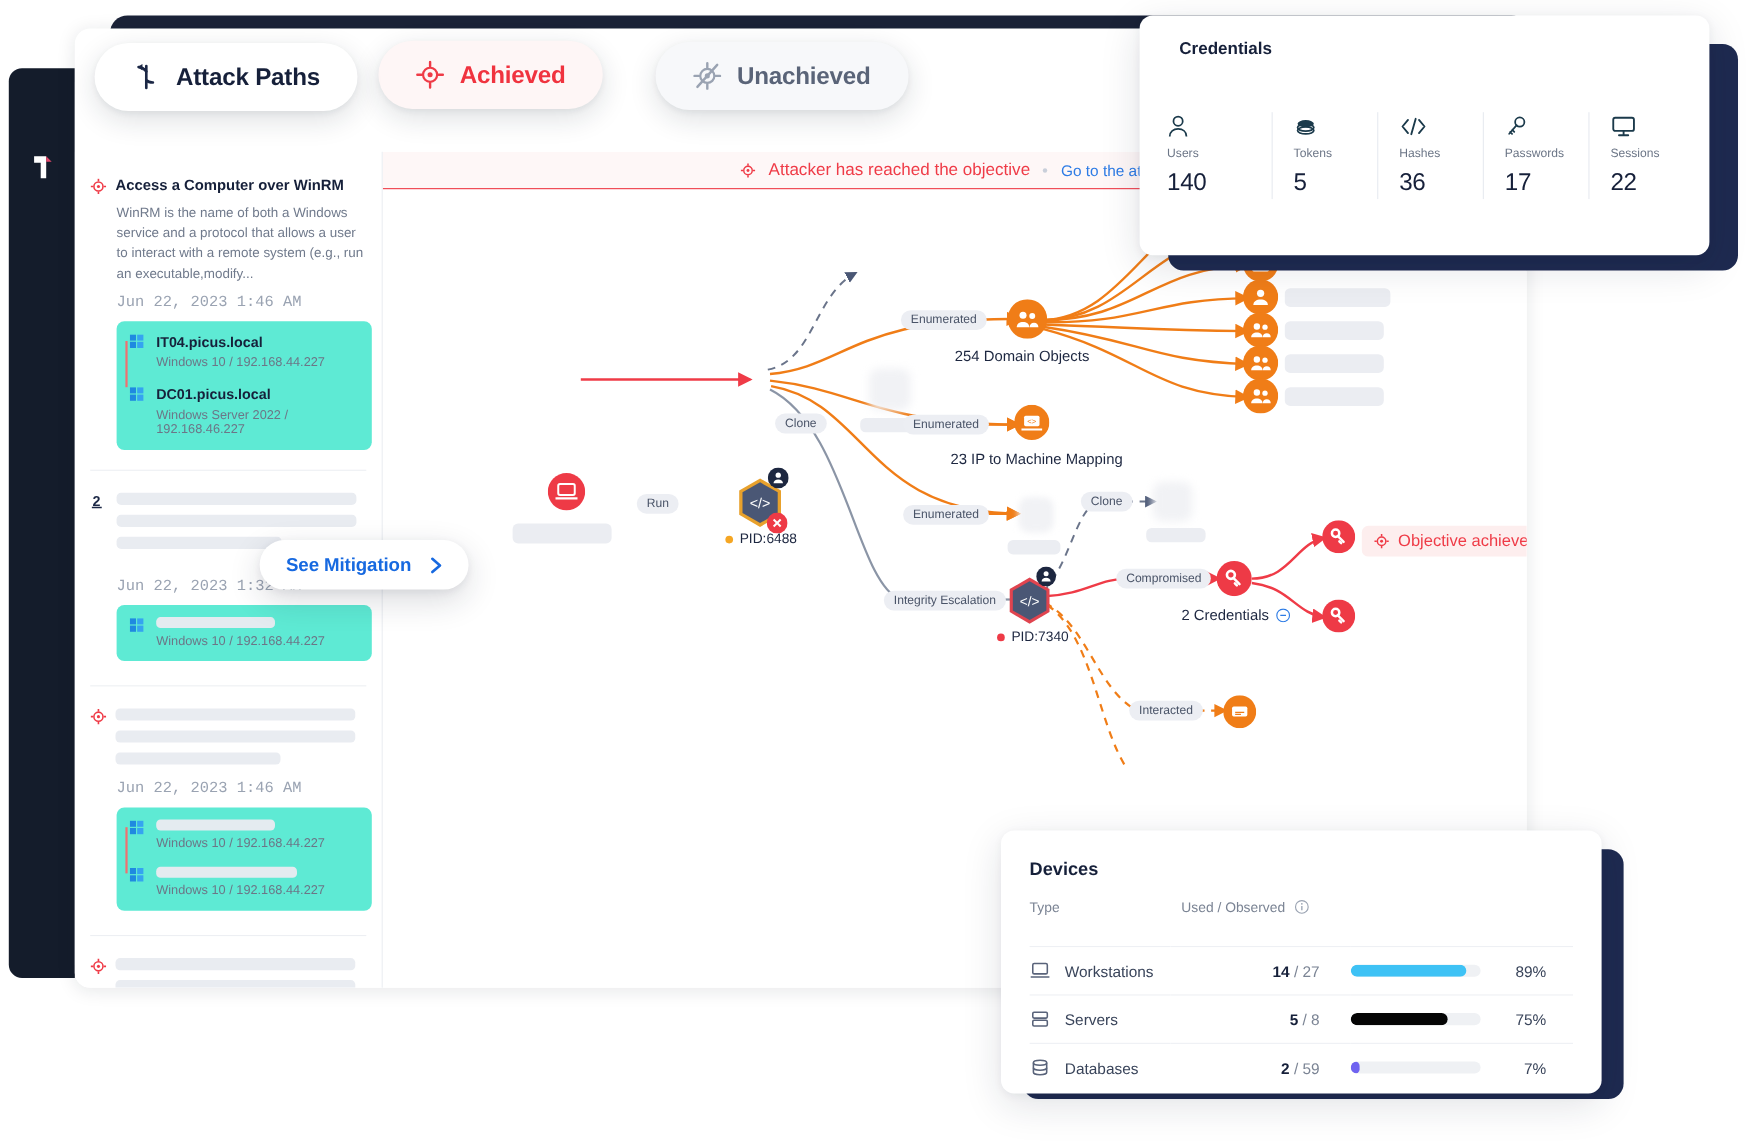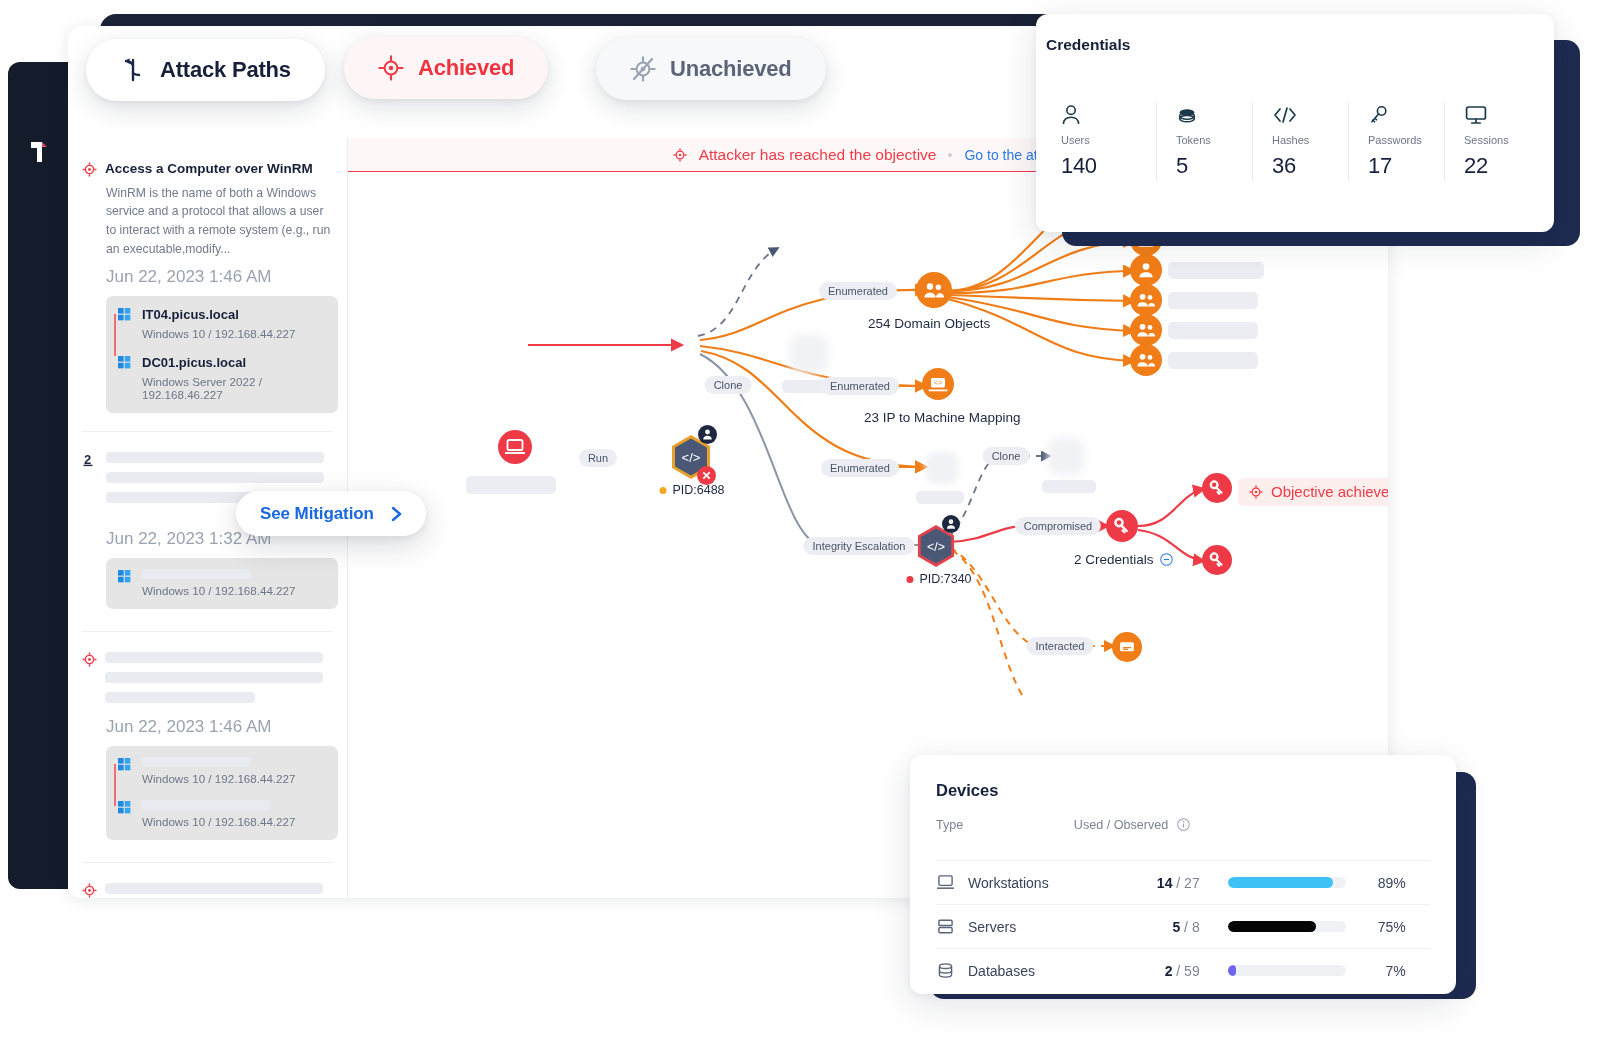--- a/index.html
+++ b/index.html
@@ -56,23 +56,23 @@
     position:absolute; left:0; top:112px; width:280px; height:760px;
     background:#fff; border-right:1px solid #e9ecf1; padding:22px 0 0 0;
     overflow:hidden;
   }
   .sb-item{ padding:0 16px 0 14px; position:relative; }
   .sb-divider{ height:1px; background:#edeff3; margin:18px 14px; }
   .sb-head{ display:flex; gap:8px; align-items:flex-start; }
   .sb-title{ font-size:13.5px; font-weight:700; color:#16203a; line-height:1.25; padding-top:1px;}
   .sb-desc{ font-size:12.2px; color:#6e7party; }
   .sb-desc{ font-size:12.2px; color:#707a8c; line-height:1.52; margin:6px 0 0 24px; max-width:236px;}
-  .sb-time{ font-size:17px; color:#9aa3b2; margin:9px 0 0 24px;}
+  .sb-time{ font-size:14px; color:#9aa3b2; margin:9px 0 0 24px;font-family:Liberation Mono, monospace;}
   .sb-hosts{
-    margin:9px 0 0 24px; background:#e5e5e5; border-radius:7px; padding:11px 12px 12px 10px;
+    margin:9px 0 0 24px; background:#5eead4; border-radius:7px; padding:11px 12px 12px 10px;
     position:relative; width:232px;
   }
   .host-row{ position:relative; padding-left:26px; }
   .host-name{ font-size:13px; color:#16203a; font-weight:600; }
   .host-meta{ font-size:11.6px; color:#6c7687; margin-top:5px; }
   .winico{ position:absolute; left:2px; top:1px; width:13px; height:13px; }
   .host-connector{
     position:absolute; left:8px; top:18px; width:2px; height:42px; background:#f07070;
   }
   .ph{ background:#e9ecf1; border-radius:4px; height:11px; }
@@ -125,21 +125,21 @@
   }
   .gph{ position:absolute; background:#ebedf2; border-radius:5px; }
 
   
   .card{
     position:absolute; background:#fff; border-radius:12px;
     box-shadow:0 10px 36px rgba(24,32,52,.13), 0 2px 8px rgba(24,32,52,.05);
     z-index:70;
   }
   .card-backing{ position:absolute; background:#1e2a50; border-radius:14px; z-index:69;}
-  #card-credentials{ left:1036px; top:14px; width:518px; height:218px; padding:22px 10px;}
+  #card-credentials{ left:1036px; top:14px; width:518px; height:218px; padding:22px 36px;}
   #card-credentials .c-title{ font-size:15.5px; font-weight:700; color:#16203a;}
   .cred-grid{ position:absolute; left:24px; top:88px; display:flex; }
   .cred-cell{
     width:96px; padding-left:1px; border-left:1px solid #e7eaf0;
     padding-top:0; padding-bottom:2px; margin-left:0;
   }
   .cred-cell:first-child{ border-left:none;}
   .cred-cell .cc-inner{ padding-left:18px;}
   .cred-cell:first-child .cc-inner{ padding-left:0;}
   .cc-icon{ height:24px; display:flex; align-items:flex-end; }

